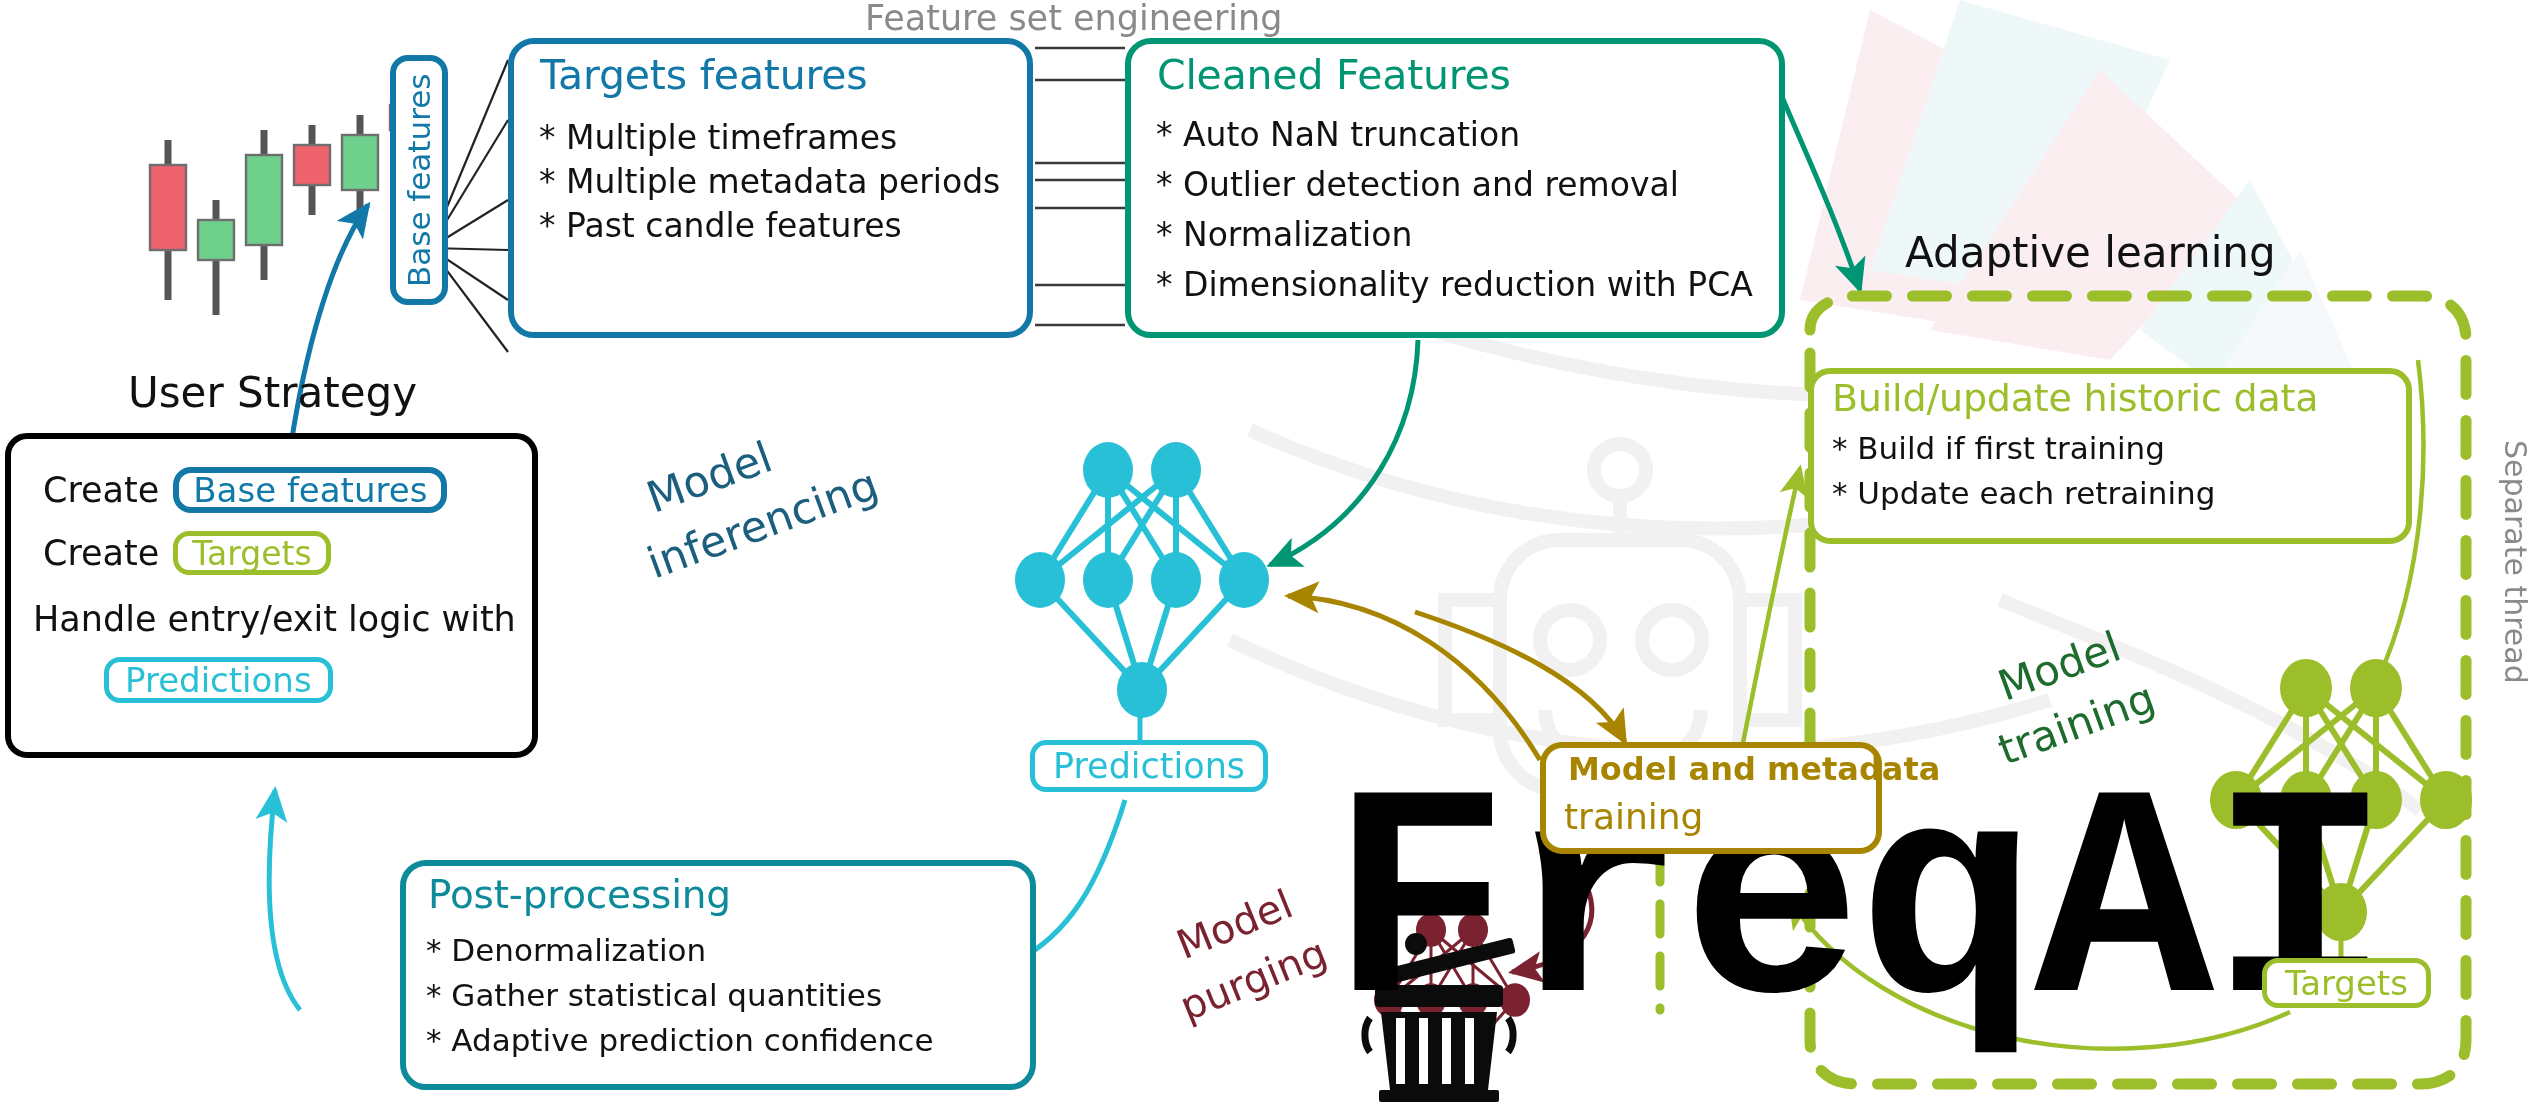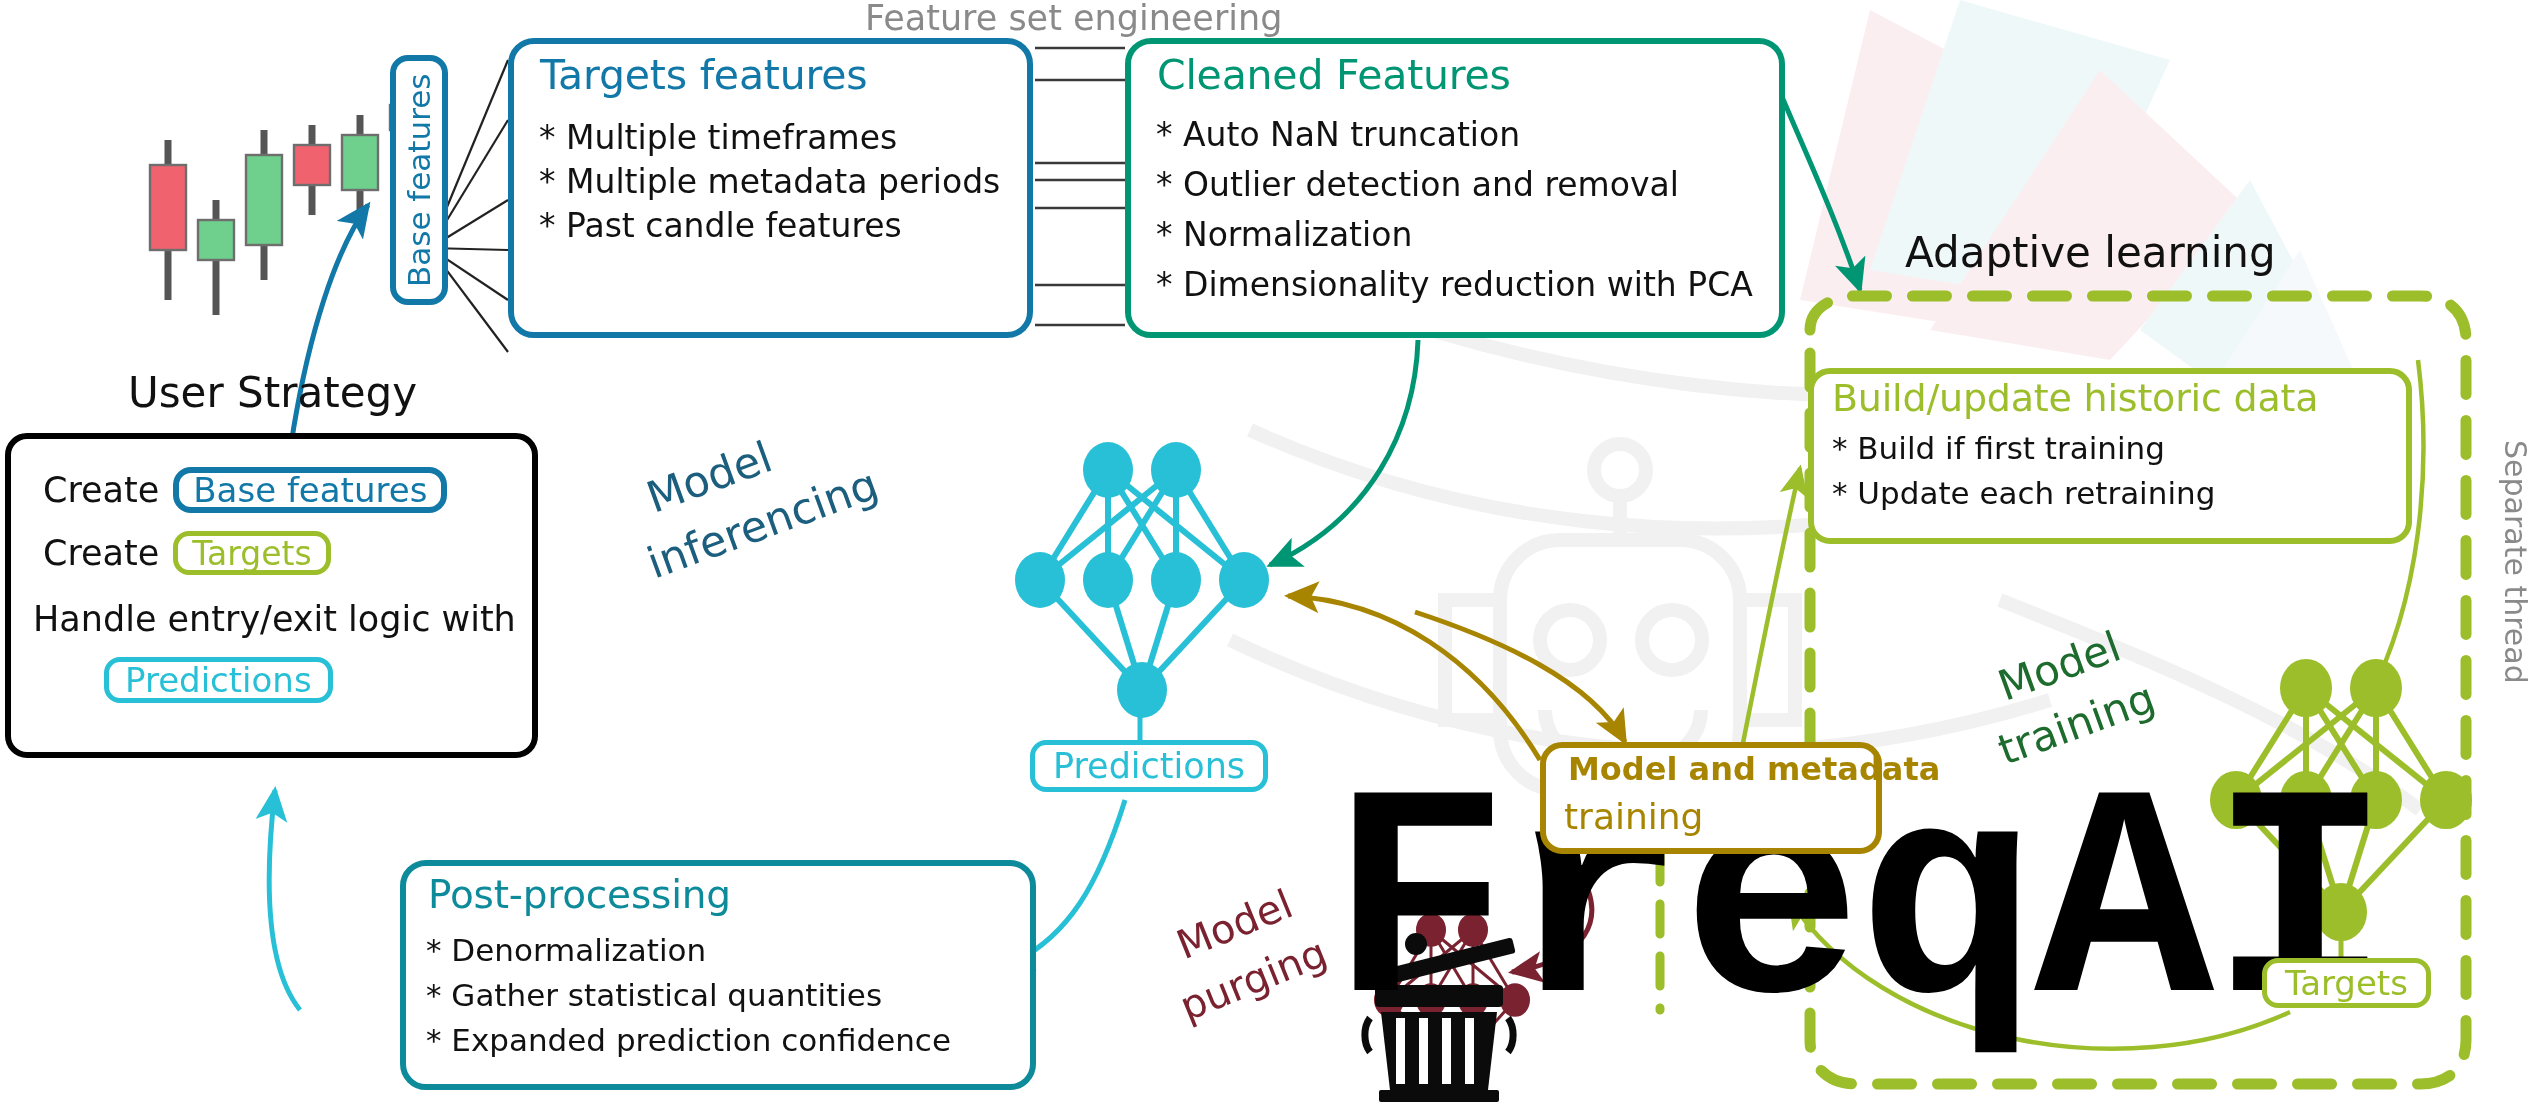--- a/index.html
+++ b/index.html
@@ -395,21 +395,21 @@
 
   <span class="pill pill-cyan" style="left:1030px;top:740px;height:52px;padding:0 18px;font-size:35px;">
     <span>Predictions</span>
   </span>
 
   <div class="box teal" style="left:400px;top:860px;width:636px;height:230px;">
     <div class="title t-teal" style="position:absolute;left:22px;top:6px;font-size:39px;">Post-processing</div>
     <div class="bullets" style="position:absolute;left:20px;top:62px;font-size:31px;line-height:45px;">
       <div>* Denormalization</div>
       <div>* Gather statistical quantities</div>
-      <div>* Expanded prediction confidence</div>
+      <div>* Adaptive prediction confidence</div>
     </div>
   </div>
 
   <div class="freelabel rot" style="left:1168px;top:920px;transform:rotate(-22deg);color:#7A2230;
               font-size:40px;line-height:58px;">
     <div>Model</div>
     <div style="margin-left:-20px;">purging</div>
   </div>
 
   <div class="box gold" style="left:1540px;top:742px;width:342px;height:112px;">

